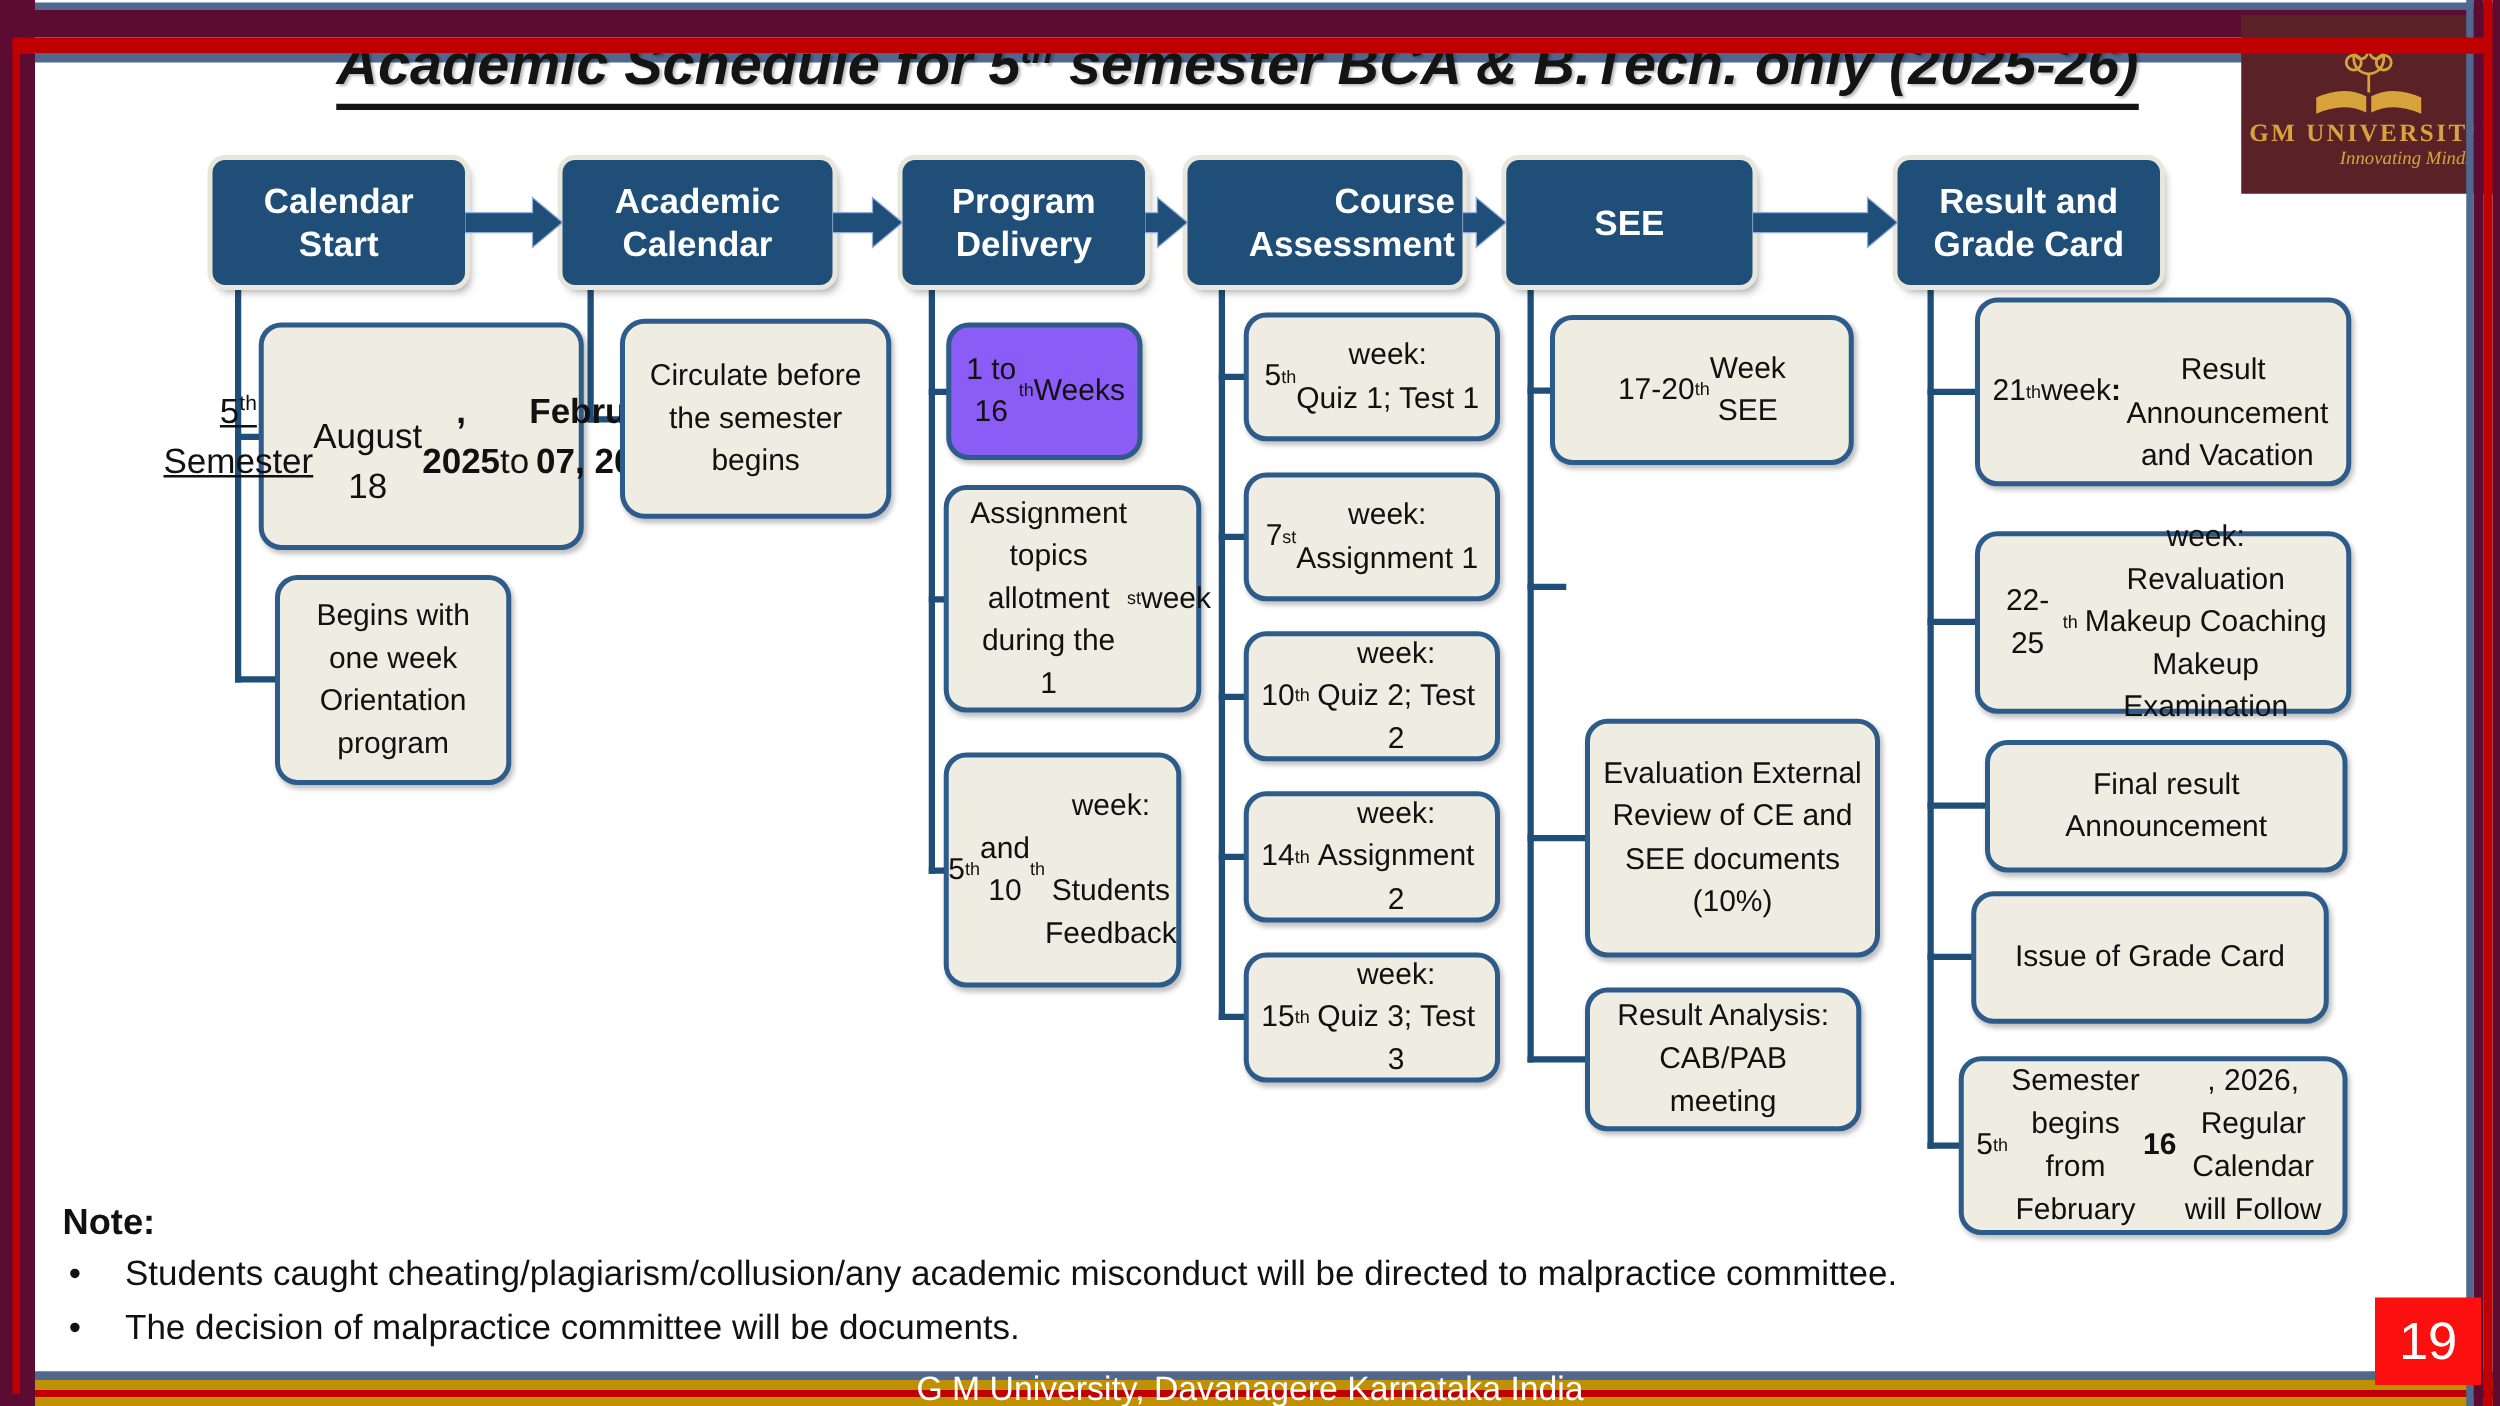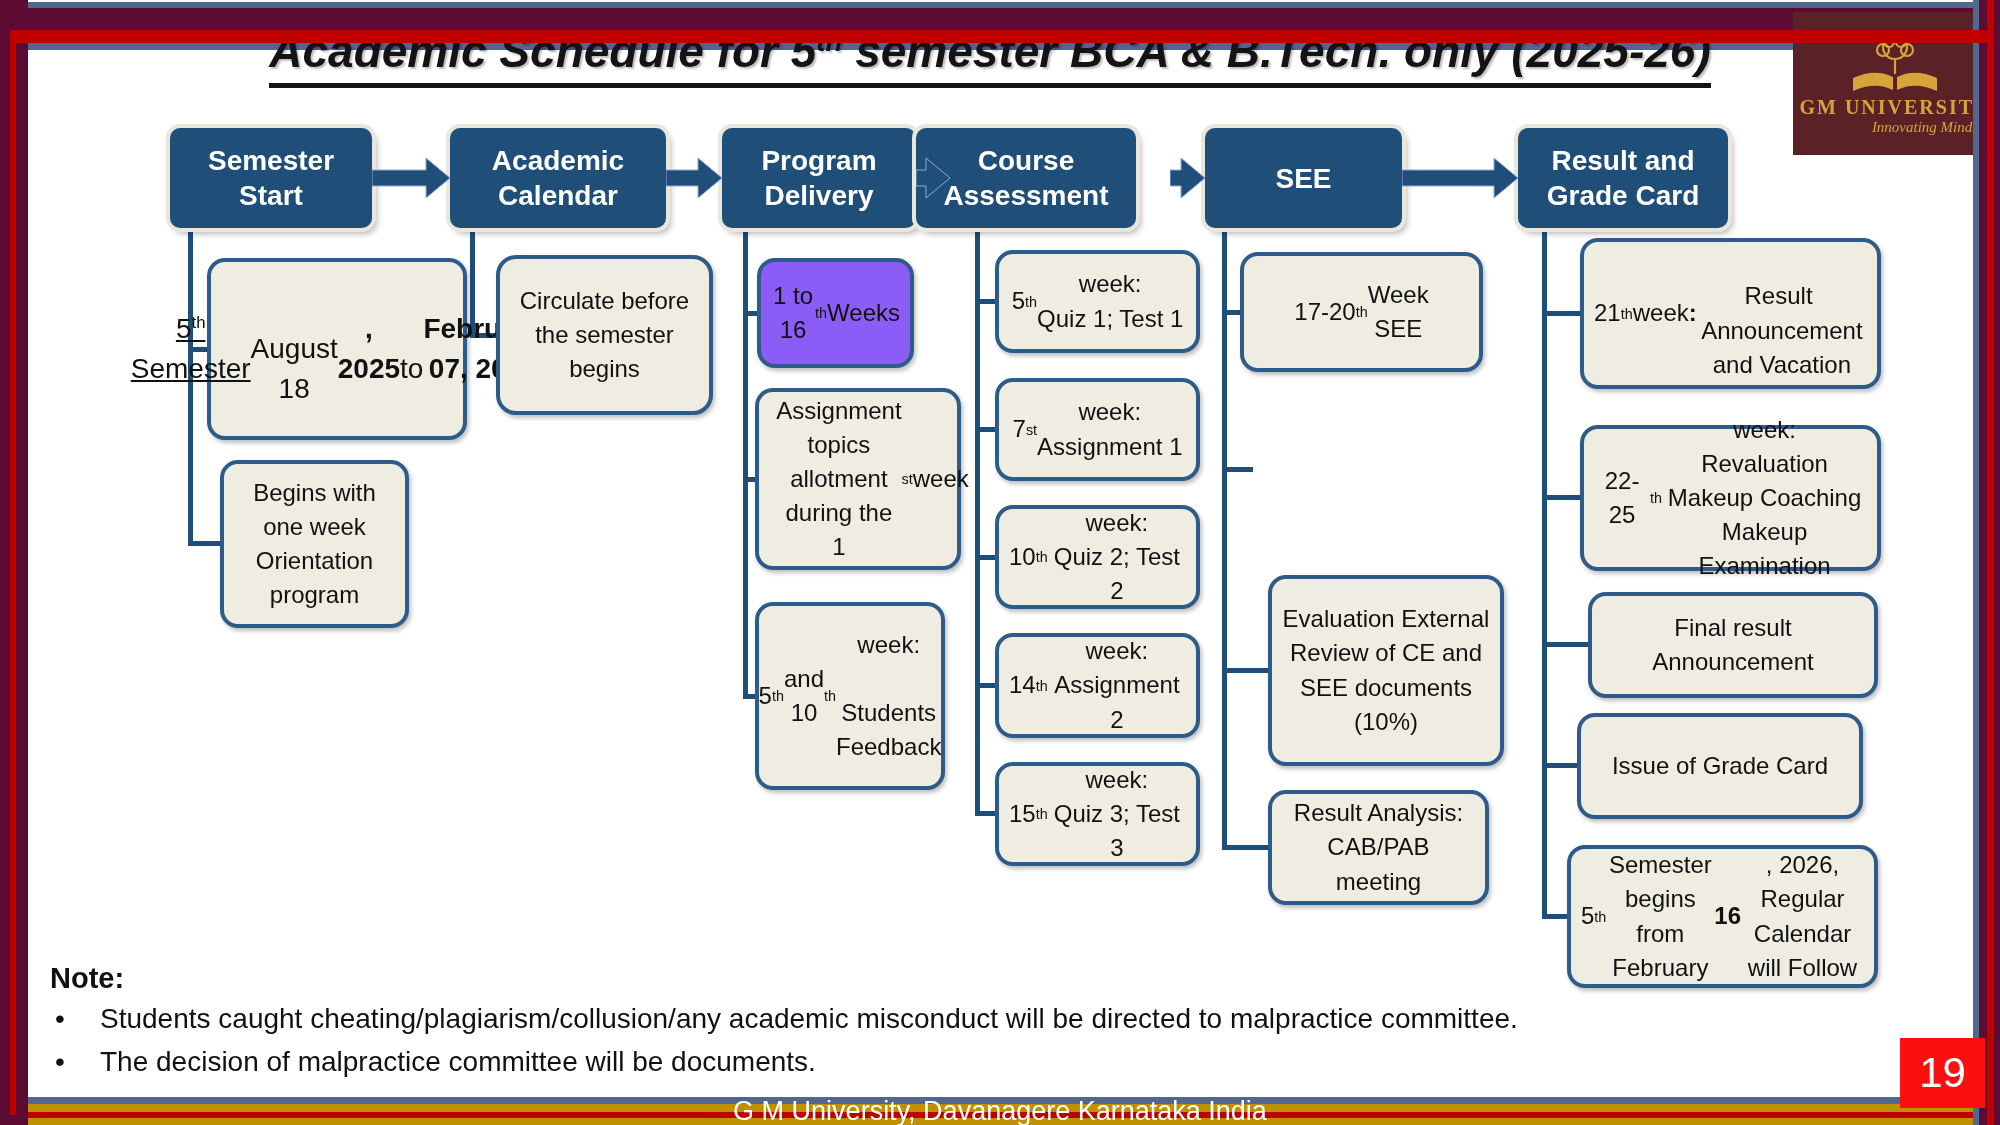--- a/index.html
+++ b/index.html
@@ -85,24 +85,24 @@
       </g>
       <g fill="#D9A33C">
         <path d="M8 46 Q30 36 48 45 L48 58 Q30 49 8 59 Z"></path>
         <path d="M92 46 Q70 36 52 45 L52 58 Q70 49 92 59 Z"></path>
       </g>
     </svg>
     <div class="logo-name">GM UNIVERSITY</div>
     <div class="logo-tagline">Innovating Minds</div>
   </div>
 
-  <div class="hdr" style="left:170px;width:202px;">Semester Start</div>
+  <div class="hdr" style="left:170px;width:202px;">Calendar Start</div>
   <div class="hdr" style="left:450px;width:216px;">Academic Calendar</div>
   <div class="hdr" style="left:722px;width:194px;">Program Delivery</div>
-  <div class="hdr" style="left:916px;width:220px;">Course Assessment</div>
+  <div class="hdr" style="left:950px;width:220px;text-align:right;">Course Assessment</div>
   <div class="hdr" style="left:1205px;width:197px;">SEE</div>
   <div class="hdr" style="left:1518px;width:210px;">Result and Grade Card</div>
 
   <div class="arrow" style="left:372px;">
     <svg width="78" viewBox="0 0 78 44">
         <polygon points="0,14 54,14 54,2 78,22 54,42 54,30 0,30" fill="#1F4E79" stroke="#8FAADC" stroke-width="1"></polygon>
       </svg>
     </div>
   <div class="arrow" style="left:666px;">
     <svg width="56" viewBox="0 0 56 44">

